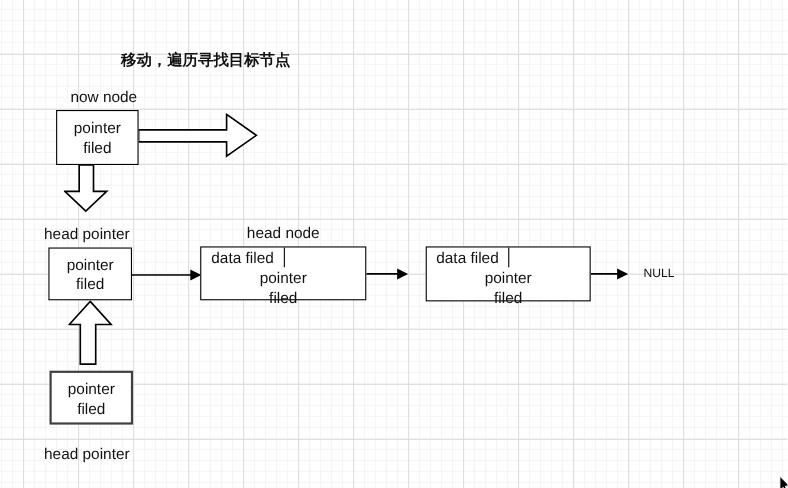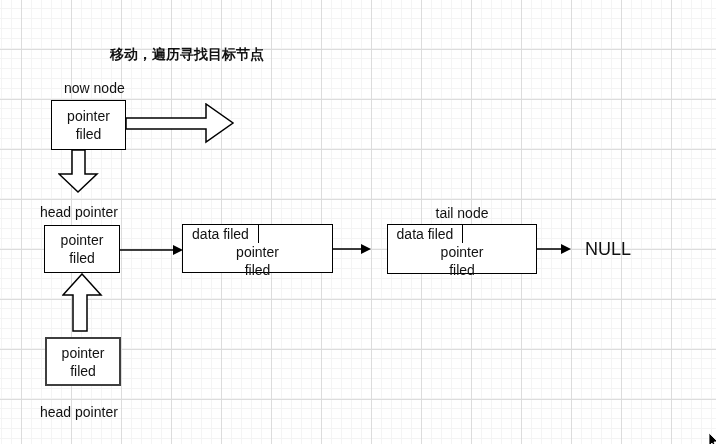--- a/index.html
+++ b/index.html
@@ -95,58 +95,58 @@
     <span>filed</span>
   </div>
 
   <div class="abs" style="left:120px; top:243px;">
     <svg width="63" height="14" viewBox="0 0 63 14">
       <line x1="0" y1="7" x2="54" y2="7" stroke="#000000" stroke-width="1.5"></line>
       <polygon points="53,2 63,7 53,12" fill="#000000"></polygon>
     </svg>
   </div>
 
+  <div class="abs lbl" style="left:182px; top:204px; width:151px; text-align:center;">head node</div>
 
   <div class="abs dbl-box" style="left:182px; top:224px; width:151px; height:49px;">
     <div class="cell cell-left" style="width:76px;">
       <span>data filed</span>
     </div>
     <div class="cell" style="flex:1;">
       <span>pointer</span>
       <span>filed</span>
     </div>
   </div>
 
   <div class="abs" style="left:333px; top:242px;">
     <svg width="38" height="14" viewBox="0 0 38 14">
       <line x1="0" y1="7" x2="29" y2="7" stroke="#000000" stroke-width="1.5"></line>
       <polygon points="28,2 38,7 28,12" fill="#000000"></polygon>
     </svg>
   </div>
 
-  <div class="abs lbl" style="left:387px; top:206px; width:150px; text-align:center;">tail node</div>
 
   <div class="abs dbl-box" style="left:387px; top:224px; width:150px; height:50px;">
     <div class="cell cell-left" style="width:75px;">
       <span>data filed</span>
     </div>
     <div class="cell" style="flex:1;">
       <span>pointer</span>
       <span>filed</span>
     </div>
   </div>
 
   <div class="abs" style="left:537px; top:242px;">
     <svg width="34" height="14" viewBox="0 0 34 14">
       <line x1="0" y1="7" x2="25" y2="7" stroke="#000000" stroke-width="1.5"></line>
       <polygon points="24,2 34,7 24,12" fill="#000000"></polygon>
     </svg>
   </div>
 
-  <div class="abs lbl" style="left:585px; top:242px; font-size:18px;">NULL</div>
+  <div class="abs lbl" style="left:585px; top:242px; font-size:11px;">NULL</div>
 
   <div class="abs" style="left:62px; top:273px;">
     <svg width="41" height="60" viewBox="0 0 41 60">
       <polygon points="20,1 39,22 25,22 25,58 11,58 11,22 1,22" fill="#ffffff" stroke="#000000" stroke-width="1.5"></polygon>
     </svg>
   </div>
 
   <div class="abs shape-box bottom-box" style="left:45px; top:337px; width:76px; height:49px;">
     <span>pointer</span>
     <span>filed</span>

